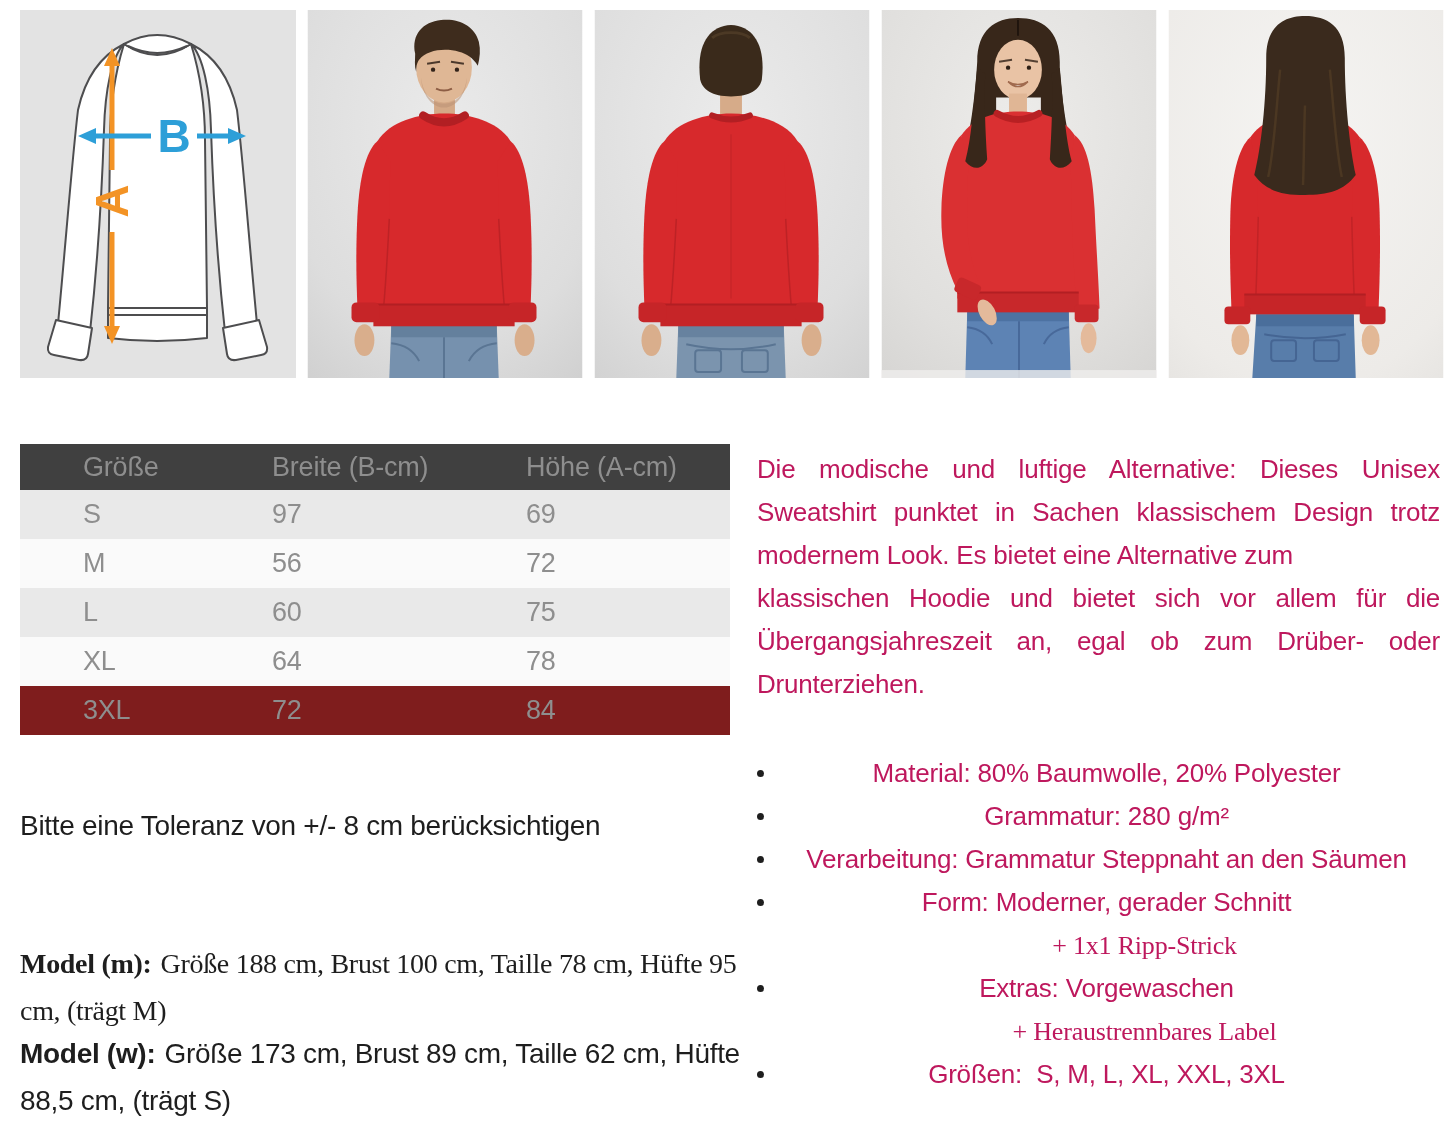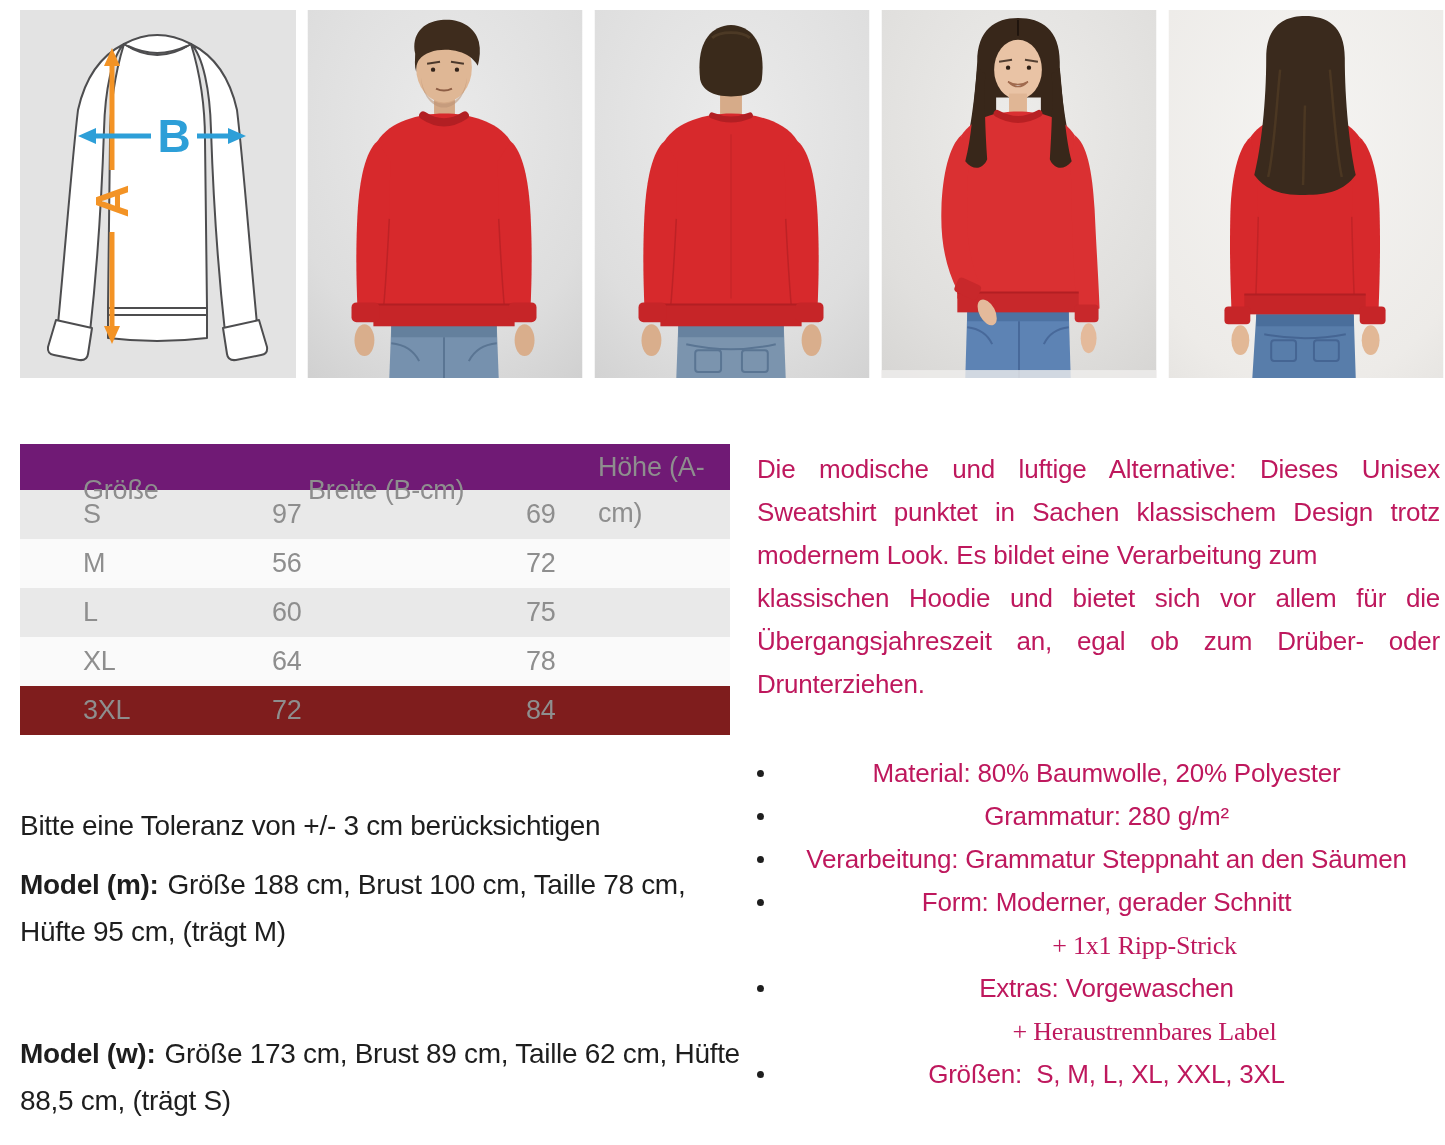--- a/index.html
+++ b/index.html
@@ -7,31 +7,31 @@
   .stage{position:relative;width:1445px;height:1145px;background:#ffffff;overflow:hidden;}
 
   
   .panels{position:absolute;left:20px;top:10px;display:flex;gap:11px;}
   .panel{width:276px;height:368px;overflow:hidden;}
   .panel svg{display:block;}
 
   
   .size-table{position:absolute;left:20px;top:444px;width:710px;font-size:27px;color:#8e8e8e;letter-spacing:-0.2px;}
   .trow{display:grid;grid-template-columns:252px 254px 1fr;align-items:center;}
-  .trow.head{height:46px;line-height:46px;background:#701a75;gap:36px;}
+  .trow.head{height:46px;line-height:46px;background:#404040;}
   .trow.body{height:49px;line-height:49px;}
   .trow>span:first-child{padding-left:63px;}
   .r-dark{background:#e9e9e9;}
   .r-light{background:#fafafa;}
   .r-last{background:#7f1d1d;}
 
   
   .tolerance{position:absolute;left:20px;top:806px;width:730px;font-size:28px;line-height:40px;color:#1e1e1e;letter-spacing:-0.3px;}
   .model-block{position:absolute;left:20px;width:732px;font-size:28px;line-height:47px;color:#1e1e1e;letter-spacing:-0.3px;}
-  .model-m{top:861px;}
+  .model-m{top:940px;font-family:Liberation Serif, serif;}
   .model-w{top:1030px;}
   .model-block b{font-weight:bold;margin-right:9px;}
 
   
   .right-col{position:absolute;left:757px;top:448px;width:683px;color:#be185d;}
   .desc-line{font-size:26px;line-height:43px;height:43px;letter-spacing:-0.2px;white-space:nowrap;}
   .desc-line.just{text-align:justify;text-align-last:justify;white-space:normal;overflow:hidden;}
   .details{margin-top:46px;}
   .drow{display:flex;min-height:43px;line-height:43px;font-size:26px;letter-spacing:-0.2px;text-align:center;}
   .dotcol{width:16px;flex:0 0 16px;}
@@ -266,31 +266,31 @@
       <span>64</span>
       <span>78</span>
     </div>
     <div class="trow body r-last">
       <span>3XL</span>
       <span>72</span>
       <span>84</span>
     </div>
   </div>
 
-  <div class="tolerance">Bitte eine Toleranz von +/- 3 cm berücksichtigen</div>
+  <div class="tolerance">Bitte eine Toleranz von +/- 8 cm berücksichtigen</div>
 
   <div class="model-block model-m"><b>Model (m):</b><span>Größe 188 cm, Brust 100 cm, Taille 78 cm, Hüfte 95 cm, (trägt M)</span></div>
 
   <div class="model-block model-w"><b>Model (w):</b><span>Größe 173 cm, Brust 89 cm, Taille 62 cm, Hüfte 88,5 cm, (trägt S)</span></div>
 
   <div class="right-col">
     <div>
       <div class="desc-line just">Die modische und luftige Alternative: Dieses Unisex</div>
       <div class="desc-line just">Sweatshirt punktet in Sachen klassischem Design trotz</div>
-      <div class="desc-line">modernem Look. Es bildet eine Verarbeitung zum</div>
+      <div class="desc-line">modernem Look. Es bietet eine Alternative zum</div>
       <div class="desc-line just">klassischen Hoodie und bietet sich vor allem für die</div>
       <div class="desc-line just">Übergangsjahreszeit an, egal ob zum Drüber- oder</div>
       <div class="desc-line">Drunterziehen.</div>
     </div>
 
     <div class="details">
       <div class="drow">
         <span class="dotcol">
             <span class="dot"></span>
           </span>

